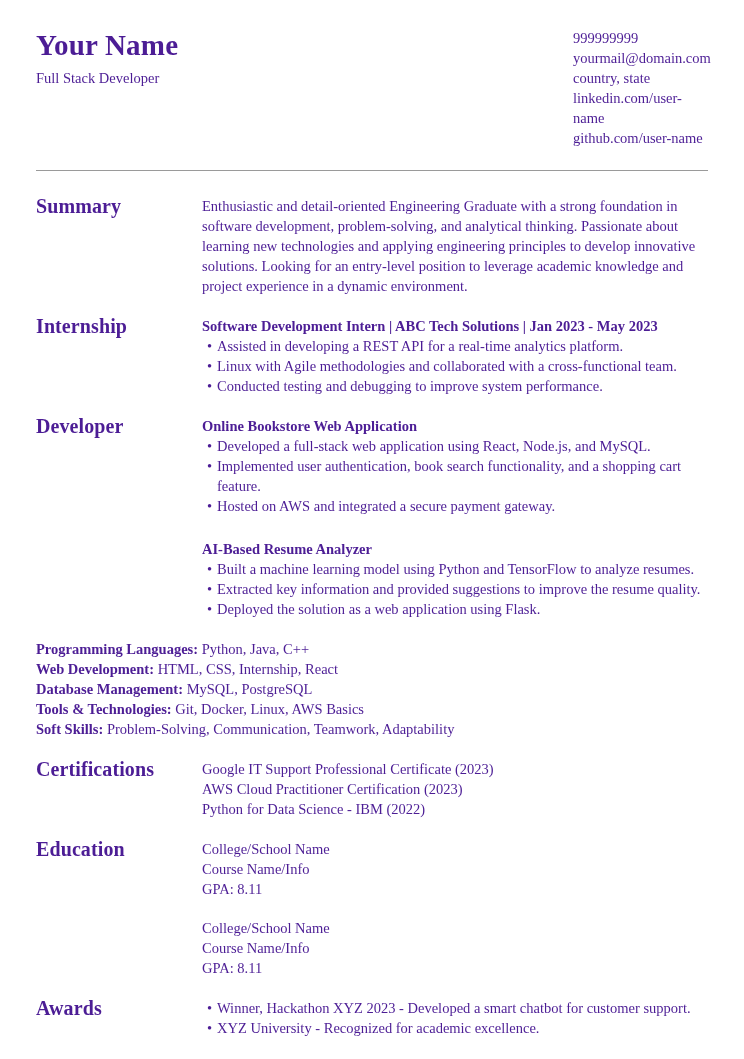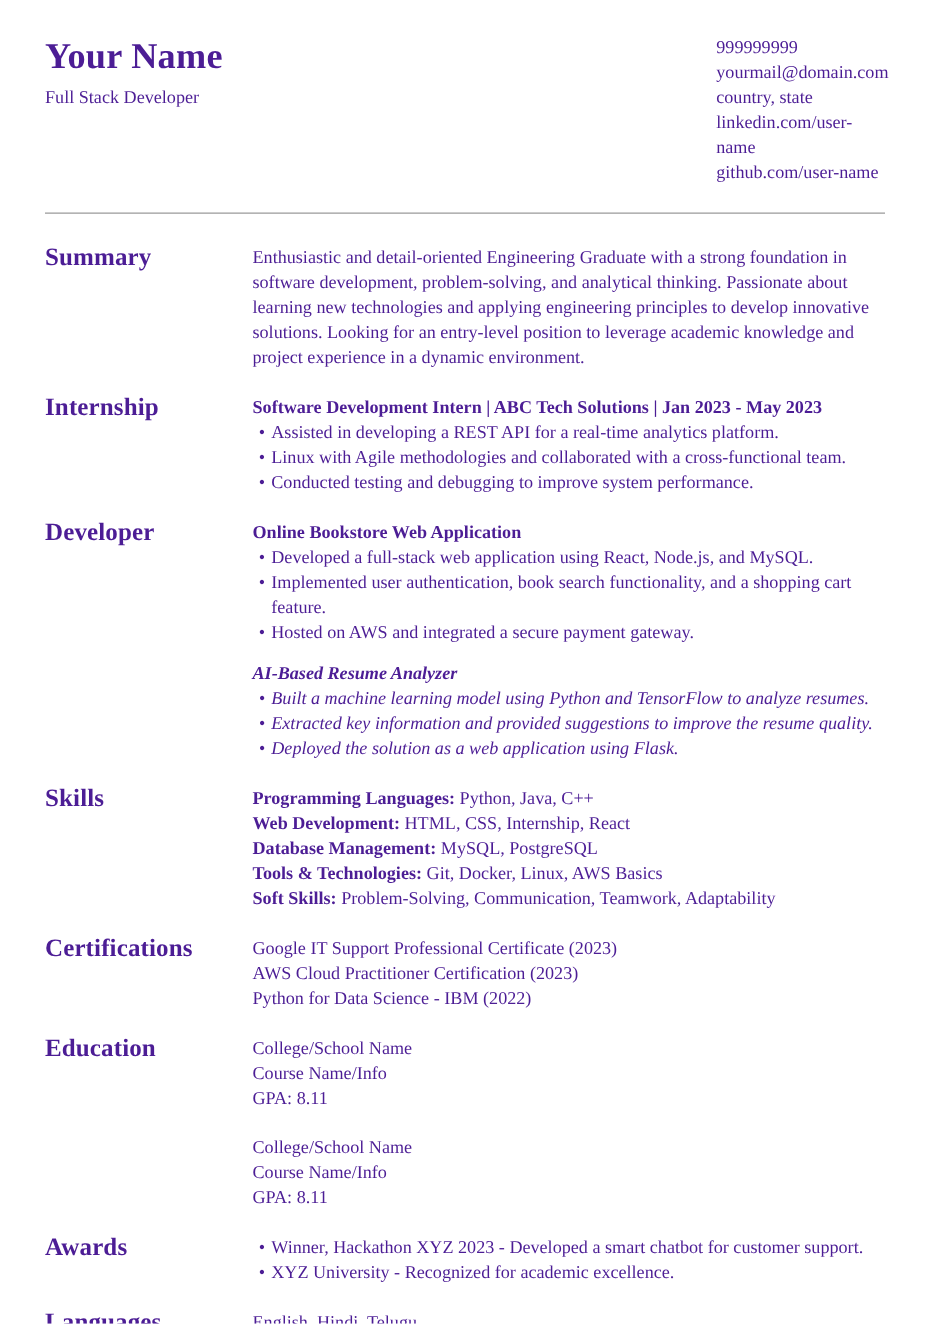--- a/index.html
+++ b/index.html
@@ -28,21 +28,21 @@
   .section-label {
     width: 134px; flex: 0 0 134px;
     font-size: 20px; font-weight: bold; line-height: 20px;
     white-space: nowrap; letter-spacing: 0.1px;
   }
   .section-content { flex: 1 1 auto; min-width: 0; }
   .bold-line { font-weight: bold; }
   .bullet { display: flex; }
   .bullet .marker { flex: 0 0 15px; padding-left: 5px; }
   .bullet .marker::before { content: "\2022"; }
-  .project-block + .project-block { margin-top: 13px; font-style: italic; }
+  .project-block + .project-block { margin-top: 23px; }
   .edu-block + .edu-block { margin-top: 19px; }
 </style>
 </head>
 <body>
 
 <div class="page">
 
   <div class="header">
     <div>
       <div class="name">Your Name</div>
@@ -115,21 +115,20 @@
           </div>
           <div class="bullet">
             <span class="marker"></span>
             <span>Deployed the solution as a web application using Flask.</span>
           </div>
         </div>
       </div>
     </div>
 
     <div class="section">
-      <div class="section-label">Skills</div>
       <div class="section-content">
         <div class="skill-line">
           <span class="bold-line" style="display:inline">Programming Languages:</span>
           <span>Python, Java, C++</span>
         </div>
         <div class="skill-line">
           <span class="bold-line" style="display:inline">Web Development:</span>
           <span>HTML, CSS, Internship, React</span>
         </div>
         <div class="skill-line">

